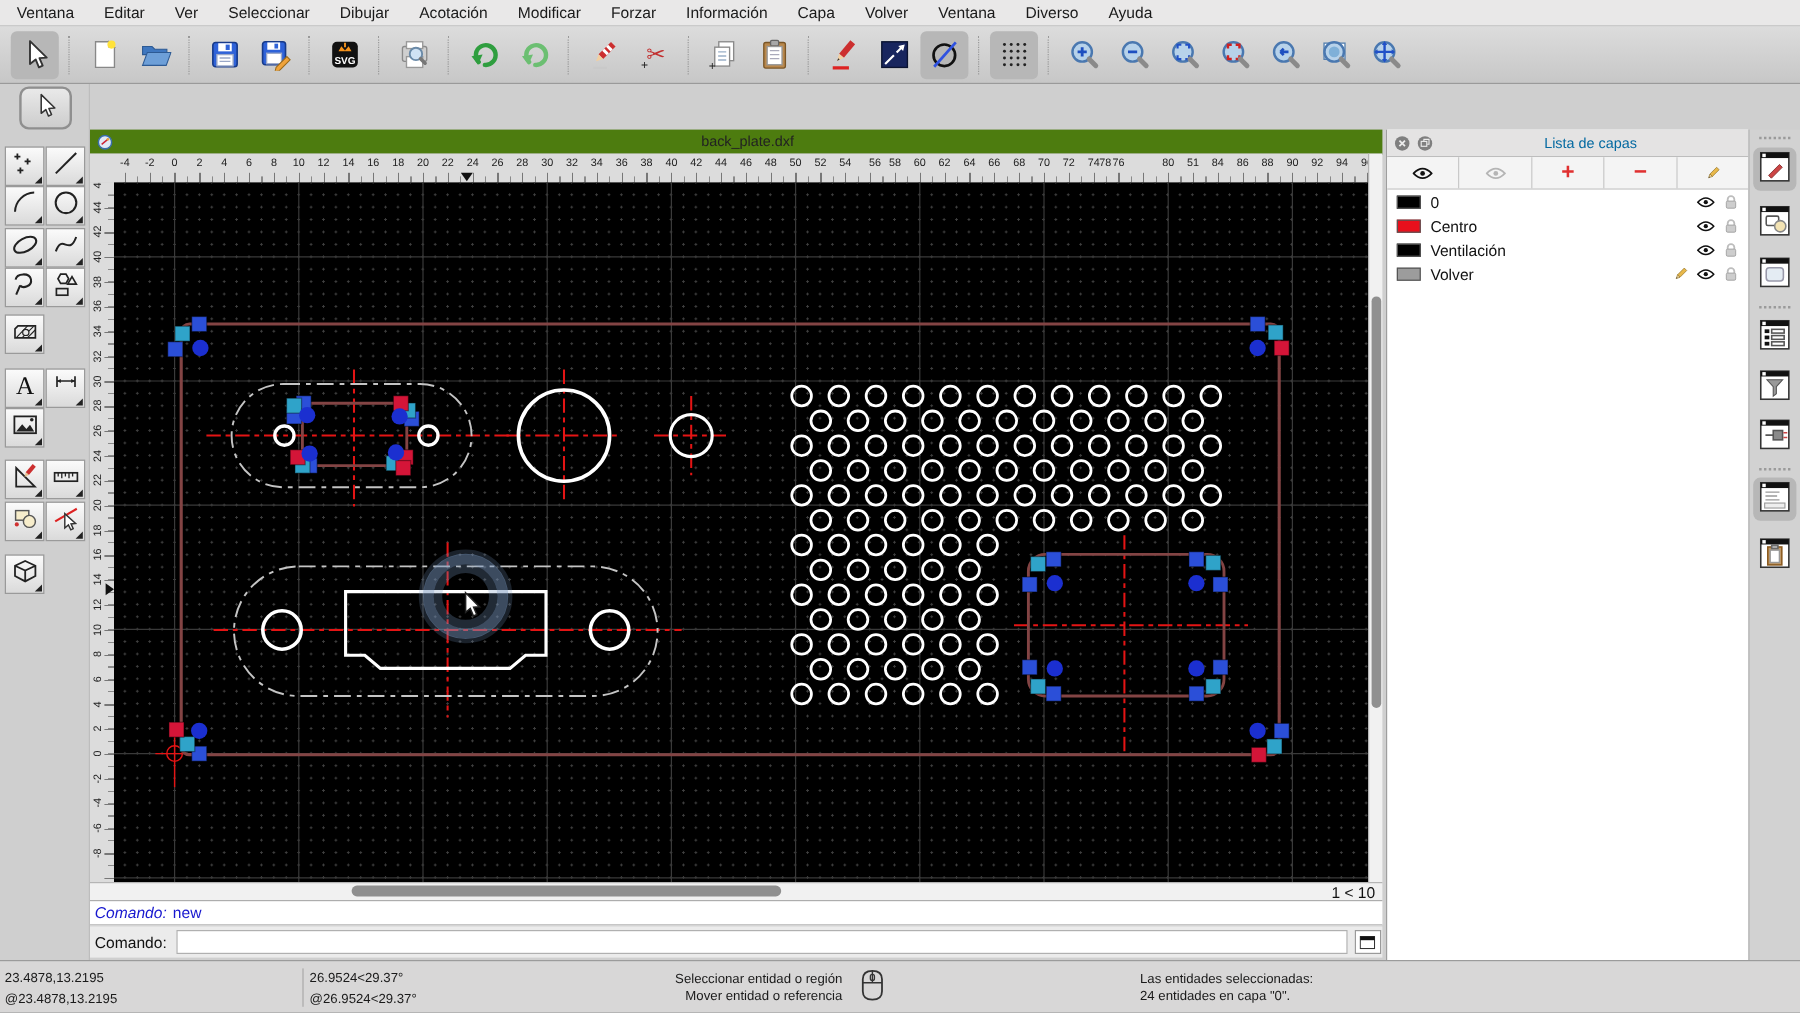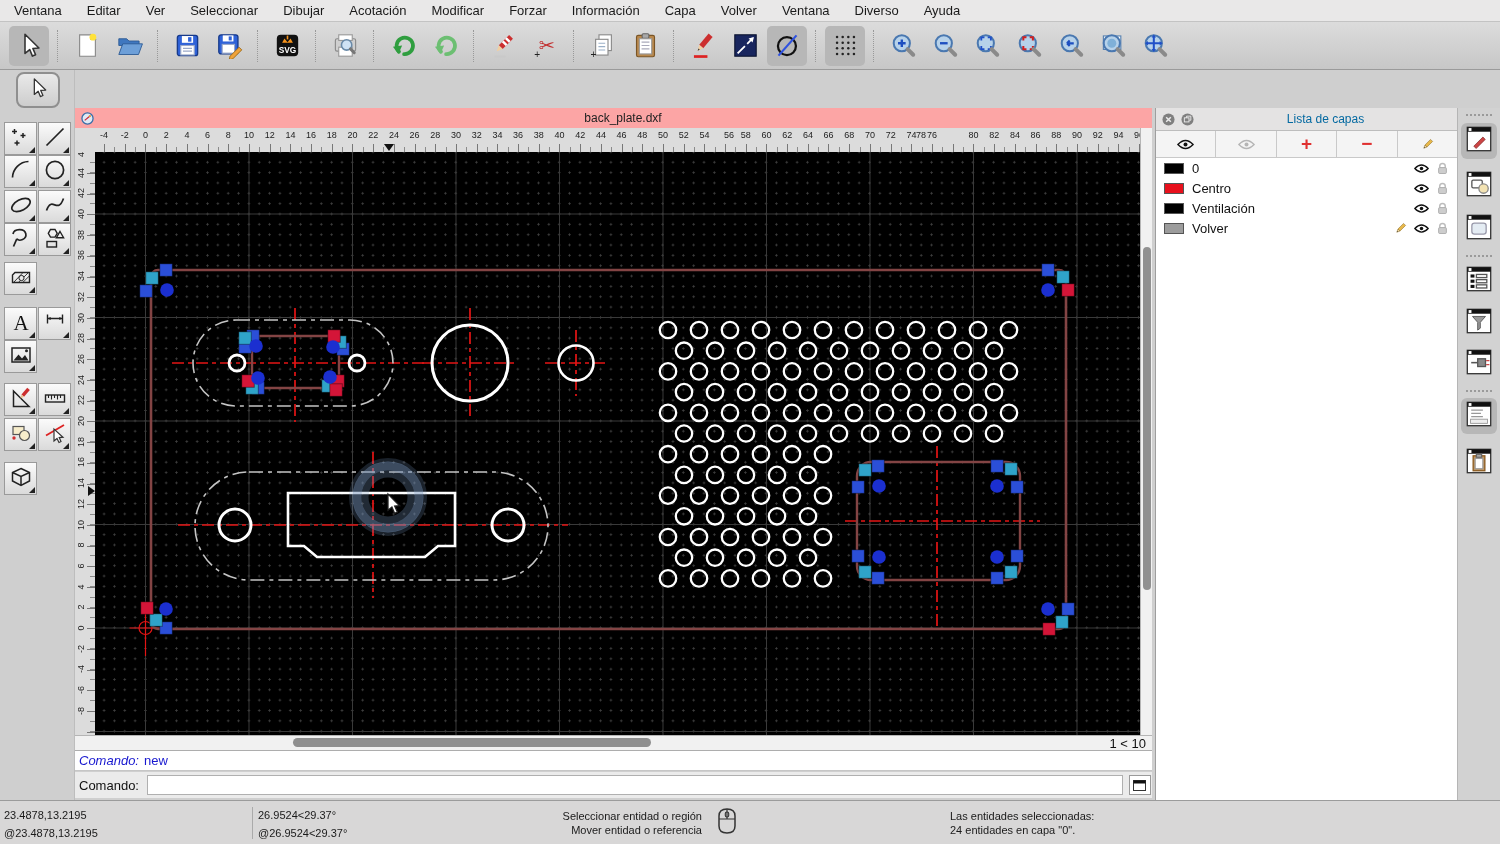--- a/index.html
+++ b/index.html
@@ -22,21 +22,21 @@
   #sel-tool{position:absolute;left:16px;top:2px;width:40px;height:32px;border:2px solid #8f8f8f;border-radius:8px;
             background:linear-gradient(#e9e9e9,#cdcdcd);display:flex;align-items:center;justify-content:center;}
   #sel-tool svg{width:22px;height:22px;}
   .pal-btn{position:absolute;width:33px;height:33px;background:linear-gradient(#fbfbfb,#dadada);
            border:1px solid #9a9a9a;box-sizing:border-box;display:flex;align-items:center;justify-content:center;}
   .pal-btn svg{width:24px;height:24px;}
   .pal-btn .corner{position:absolute;right:1px;bottom:1px;width:0;height:0;
            border-left:6px solid transparent;border-bottom:6px solid #222;}
   
   #midgray{position:absolute;left:75px;top:70px;width:1425px;height:38px;background:#cfcfcf;}
-  #doc-title{position:absolute;left:75px;top:108px;width:1077px;height:20px;background:#fca5a5;
+  #doc-title{position:absolute;left:75px;top:108px;width:1077px;height:20px;background:#4d7c0f;
              border-bottom:1px solid #b3b3b3;display:flex;align-items:center;}
   #doc-title .t{flex:1;text-align:center;font-size:12px;color:#222;}
   #doc-icon{width:13px;height:13px;margin-left:6px;}
   #ruler-top{position:absolute;left:95px;top:128px;width:1045px;height:24px;background:#dcdcdc;overflow:hidden;
      background-image:
        repeating-linear-gradient(to right,#777 0 1px,transparent 1px 20.7px),
        repeating-linear-gradient(to right,#8a8a8a 0 1px,transparent 1px 10.35px);
      background-size:100% 8px,100% 5px;background-repeat:no-repeat,no-repeat;
      background-position:left 9.1px bottom,left 9.1px bottom;}
   #ruler-corner{position:absolute;left:75px;top:128px;width:20px;height:24px;background:#dcdcdc;}
@@ -546,21 +546,21 @@
       <span class="hlab" style="left: 692.2px;">62</span>
       <span class="hlab" style="left: 712.9px;">64</span>
       <span class="hlab" style="left: 733.6px;">66</span>
       <span class="hlab" style="left: 754.3px;">68</span>
       <span class="hlab" style="left: 775px;">70</span>
       <span class="hlab" style="left: 795.7px;">72</span>
       <span class="hlab" style="left: 816.4px;">74</span>
       <span class="hlab" style="left: 837.1px;">76</span>
       <span class="hlab" style="left: 826px;">78</span>
       <span class="hlab" style="left: 878.5px;">80</span>
-      <span class="hlab" style="left: 899.2px;">82</span>
+      <span class="hlab" style="left: 899.2px;">51</span>
       <span class="hlab" style="left: 919.9px;">84</span>
       <span class="hlab" style="left: 940.6px;">86</span>
       <span class="hlab" style="left: 961.3px;">88</span>
       <span class="hlab" style="left: 982px;">90</span>
       <span class="hlab" style="left: 1002.7px;">92</span>
       <span class="hlab" style="left: 1023.4px;">94</span>
       <span class="hlab" style="left: 1044.1px;">96</span>
       <div id="marker-top" style="left: 288.621px;"></div>
     </div>
   <div id="ruler-left">

